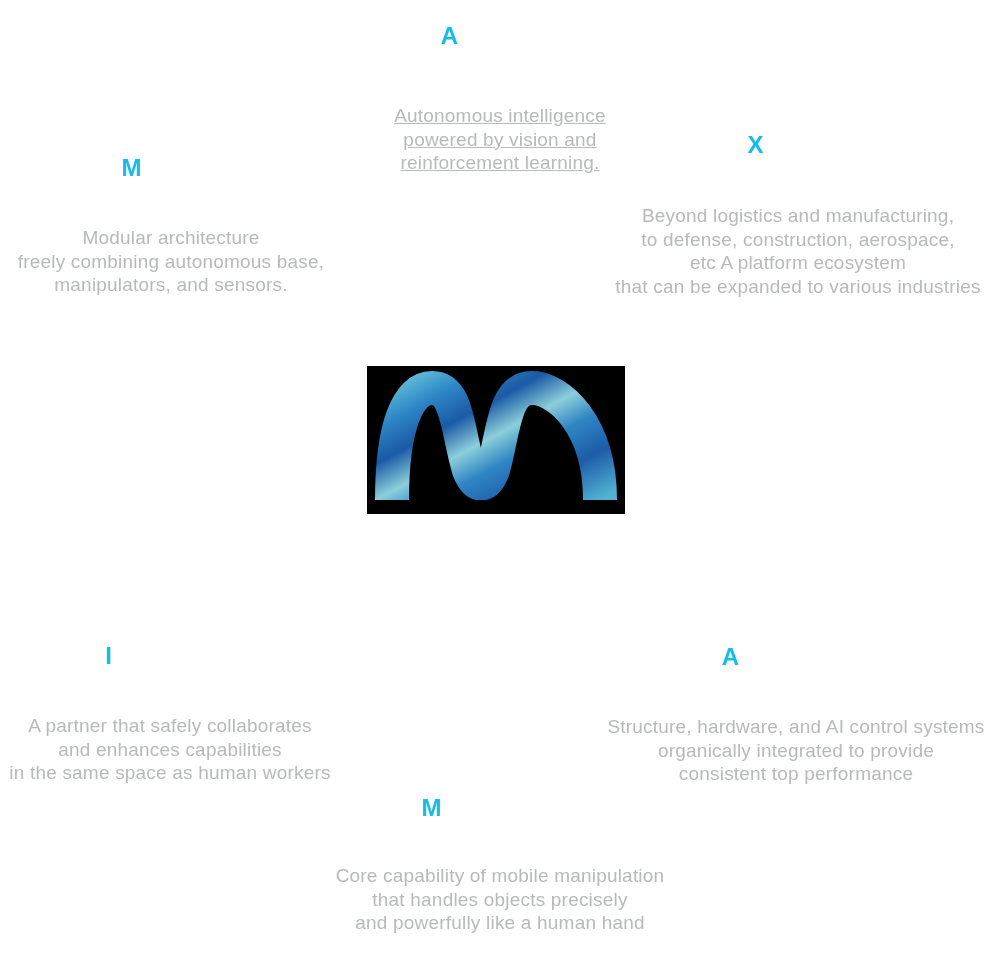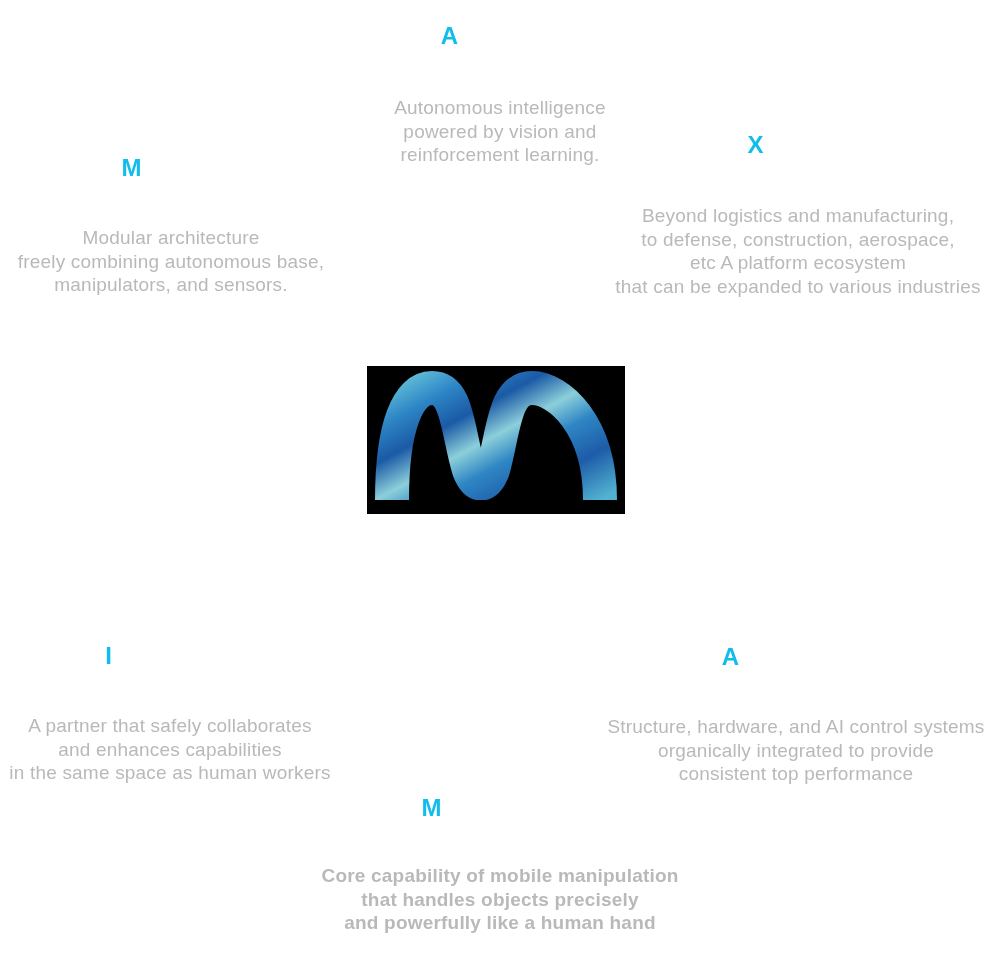--- a/index.html
+++ b/index.html
@@ -31,26 +31,26 @@
     letter-spacing: 0.2px;
   }
   
   .pos-letter-a-top  { left: 410px; top: 24px; }
   .pos-letter-m-left { left: 92px;  top: 156px; }
   .pos-letter-x-right{ left: 716px; top: 133px; }
   .pos-letter-i-bl   { left: 69px;  top: 644px; }
   .pos-letter-a-br   { left: 691px; top: 645px; }
   .pos-letter-m-bc   { left: 392px; top: 796px; }
   
-  .pos-desc-a-top  { left: 270px; top: 96px;  width: 460px; }
+  .pos-desc-a-top  { left: 270px; top: 104px;  width: 460px; text-decoration: underline; }
   .pos-desc-m-left { left: -9px;  top: 226px; width: 360px; }
   .pos-desc-x-right{ left: 578px; top: 204px; width: 440px; }
   .pos-desc-i-bl   { left: -30px; top: 714px; width: 400px; }
   .pos-desc-a-br   { left: 566px; top: 715px; width: 460px; }
-  .pos-desc-m-bc   { left: 280px; top: 864px; width: 440px; font-weight: bold; }
+  .pos-desc-m-bc   { left: 280px; top: 864px; width: 440px; }
   
   .logo-box {
     position: absolute;
     left: 367px; top: 366px;
     width: 258px; height: 148px;
     background: #000000;
   }
   .logo-ribbon-svg {
     position: absolute;
     left: 8px; top: 2px;

